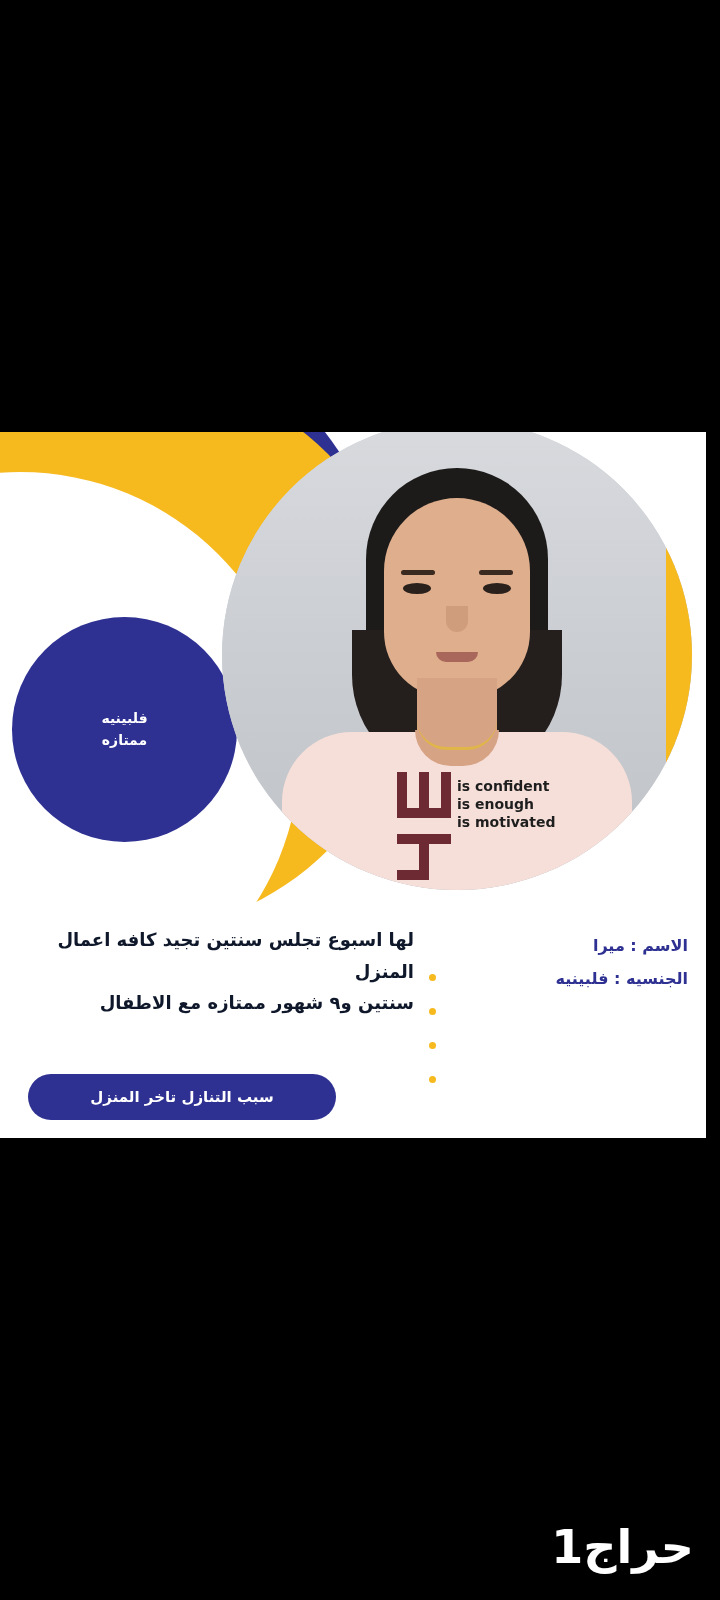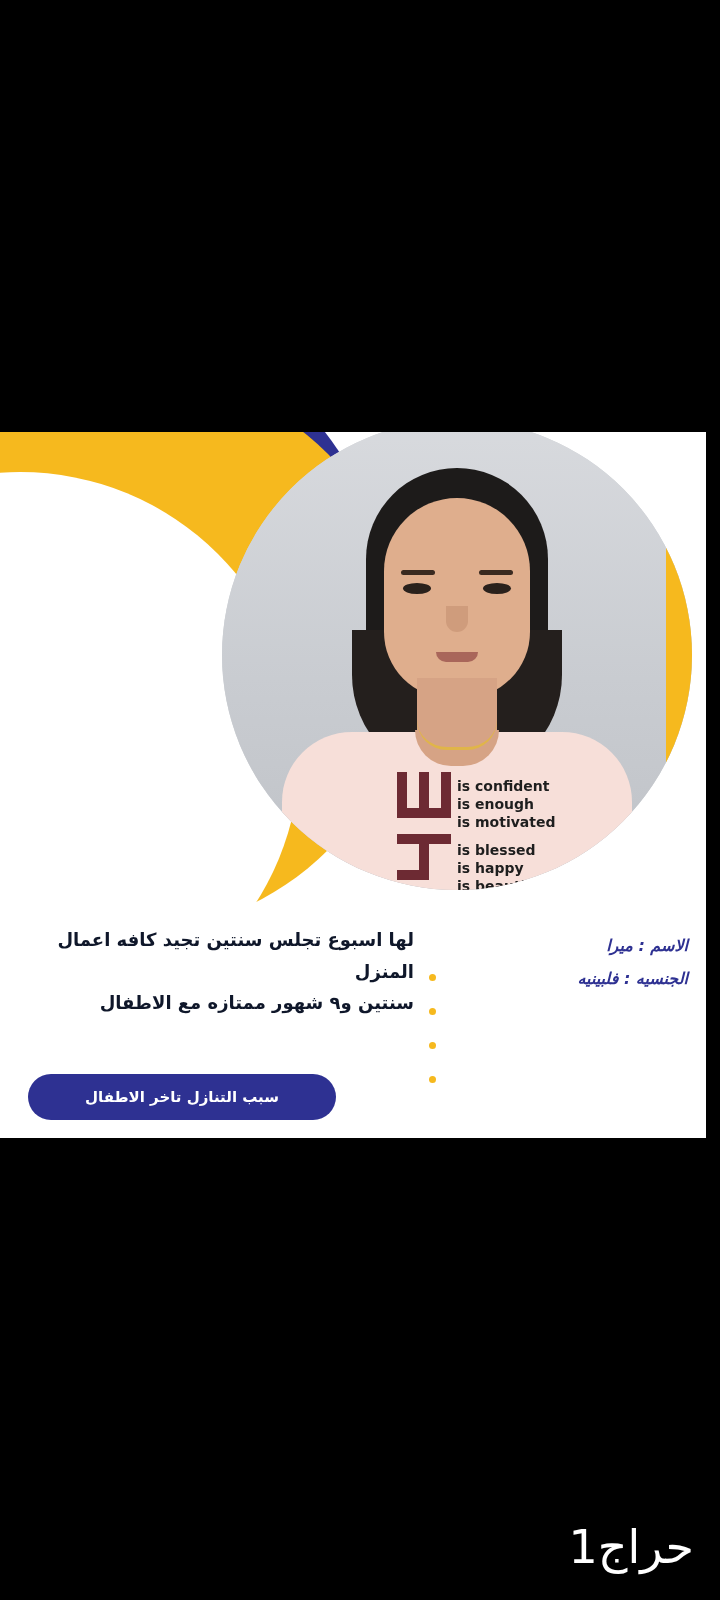--- a/index.html
+++ b/index.html
@@ -189,21 +189,21 @@
   .info-right {
     position: absolute;
     right: 18px; top: 28px;
     width: 240px;
     text-align: right;
     color: #2e3192;
     font-size: 16px;
     line-height: 2.05;
     font-weight: bold;
   }
-  .info-right div { white-space: nowrap; font-style: italic; }
+  .info-right div { white-space: nowrap; }
 
   .bullets {
     position: absolute;
     right: 270px; top: 72px;
     width: 18px;
   }
   .bullets i {
     display: block;
     width: 7px; height: 7px;
     border-radius: 50%;
@@ -235,21 +235,21 @@
     font-weight: bold;
     cursor: pointer;
   }
 
   
   .watermark {
     position: absolute;
     right: 26px; bottom: 26px;
     color: #ffffff;
     font-size: 46px;
-    font-weight: normal;
+    font-weight: bold;
     letter-spacing: 0px;
     direction: rtl;
     margin-top: 40px;
   }
 </style>
 </head>
 <body>
 
 <div class="screen">
 
@@ -260,20 +260,26 @@
     <div class="deco-white-cut"></div>
 
     <div class="sparkle">
       <svg viewBox="0 0 80 70" width="80" height="70" aria-hidden="true">
         <path d="M34 10 L38 26 L54 31 L38 36 L34 52 L30 36 L14 31 L30 26 Z" fill="#ffffff"></path>
         <path d="M58 6 L60 13 L67 15 L60 17 L58 24 L56 17 L49 15 L56 13 Z" fill="#ffffff"></path>
         <path d="M17 44 L19 50 L25 52 L19 54 L17 60 L15 54 L9 52 L15 50 Z" fill="#ffffff"></path>
       </svg>
     </div>
 
+    <div class="deco-navy-circle">
+      <div class="nat">
+        <div>فلبينيه</div>
+        <div>ممتازه</div>
+      </div>
+    </div>
 
     <div class="photo-wrap">
       <div class="photo-bg"></div>
       <div class="p-hair"></div>
       <div class="p-hair-tail"></div>
       <div class="p-face"></div>
       <div class="p-brow l"></div>
       <div class="p-brow r"></div>
       <div class="p-eye l"></div>
       <div class="p-eye r"></div>
@@ -293,26 +299,20 @@
           <span class="lg-b2"></span>
           <span class="lg-b3"></span>
       </div>
 
       <div class="shirt-text">
         <div class="grp">
           <div>is confident</div>
           <div>is enough</div>
           <div>is motivated</div>
         </div>
-        <div class="grp">
-          <div>is blessed</div>
-          <div>is happy</div>
-          <div>is beautiful</div>
-          <div>is enough</div>
-        </div>
       </div>
       <div class="right-sliver"></div>
     </div>
 
     <div class="info">
 
       <div class="info-right">
         <div>الاسم : ميرا</div>
         <div>الجنسيه : فلبينيه</div>
       </div>
@@ -322,20 +322,20 @@
         <i></i>
         <i></i>
         <i></i>
       </div>
 
       <div class="desc">
         <div>لها اسبوع  تجلس سنتين تجيد كافه اعمال المنزل</div>
         <div>سنتين و٩ شهور ممتازه مع الاطفال</div>
       </div>
 
-      <button class="reason-btn">سبب التنازل تاخر الاطفال</button>
+      <button class="reason-btn">سبب التنازل تاخر المنزل</button>
     </div>
 
   </div>
 
   <div class="watermark">حراج1</div>
 
 </div>
 
 </body></html>

